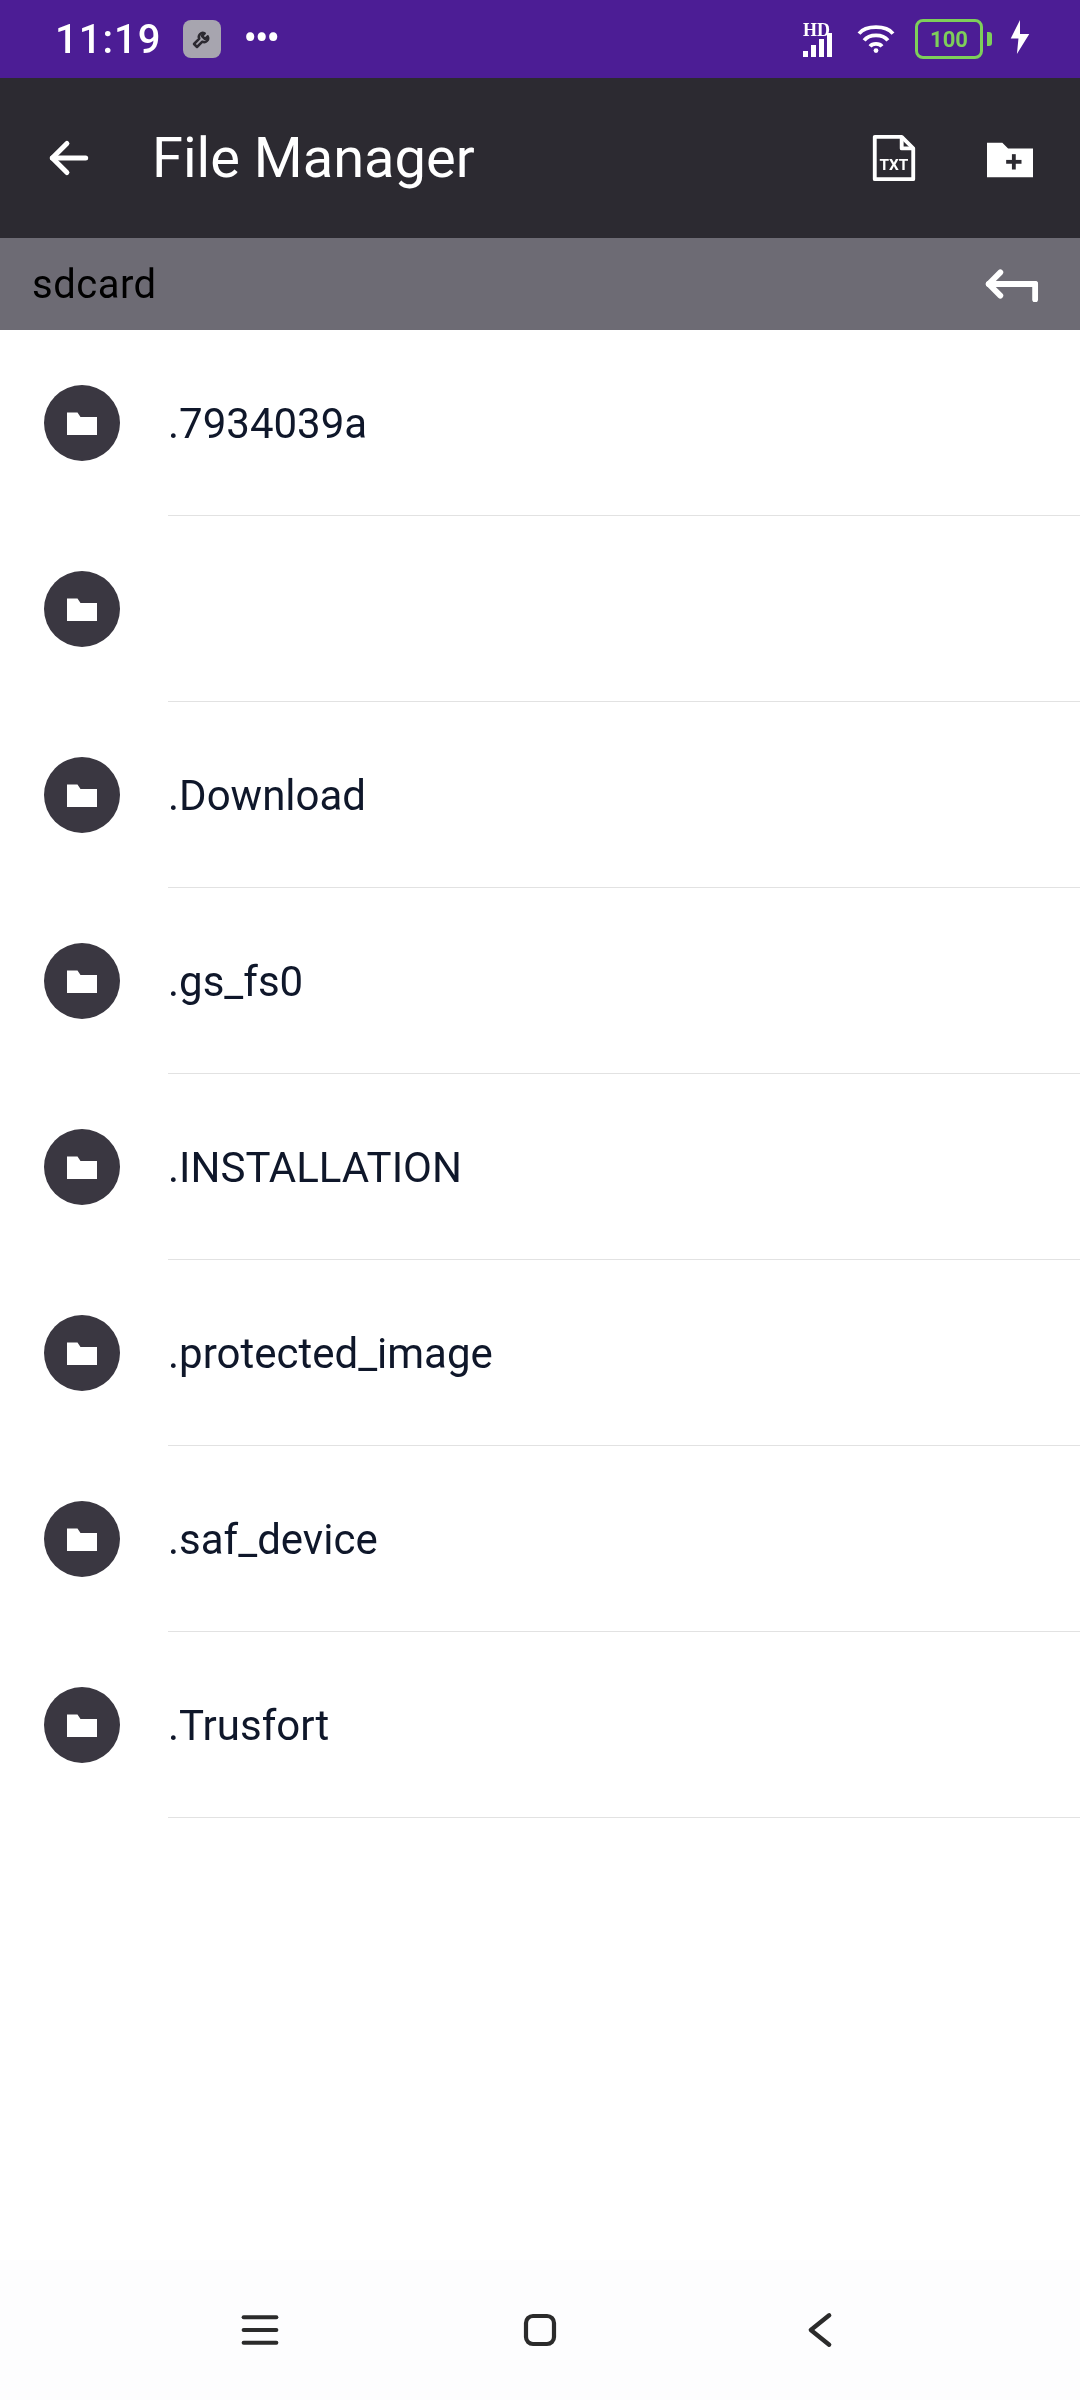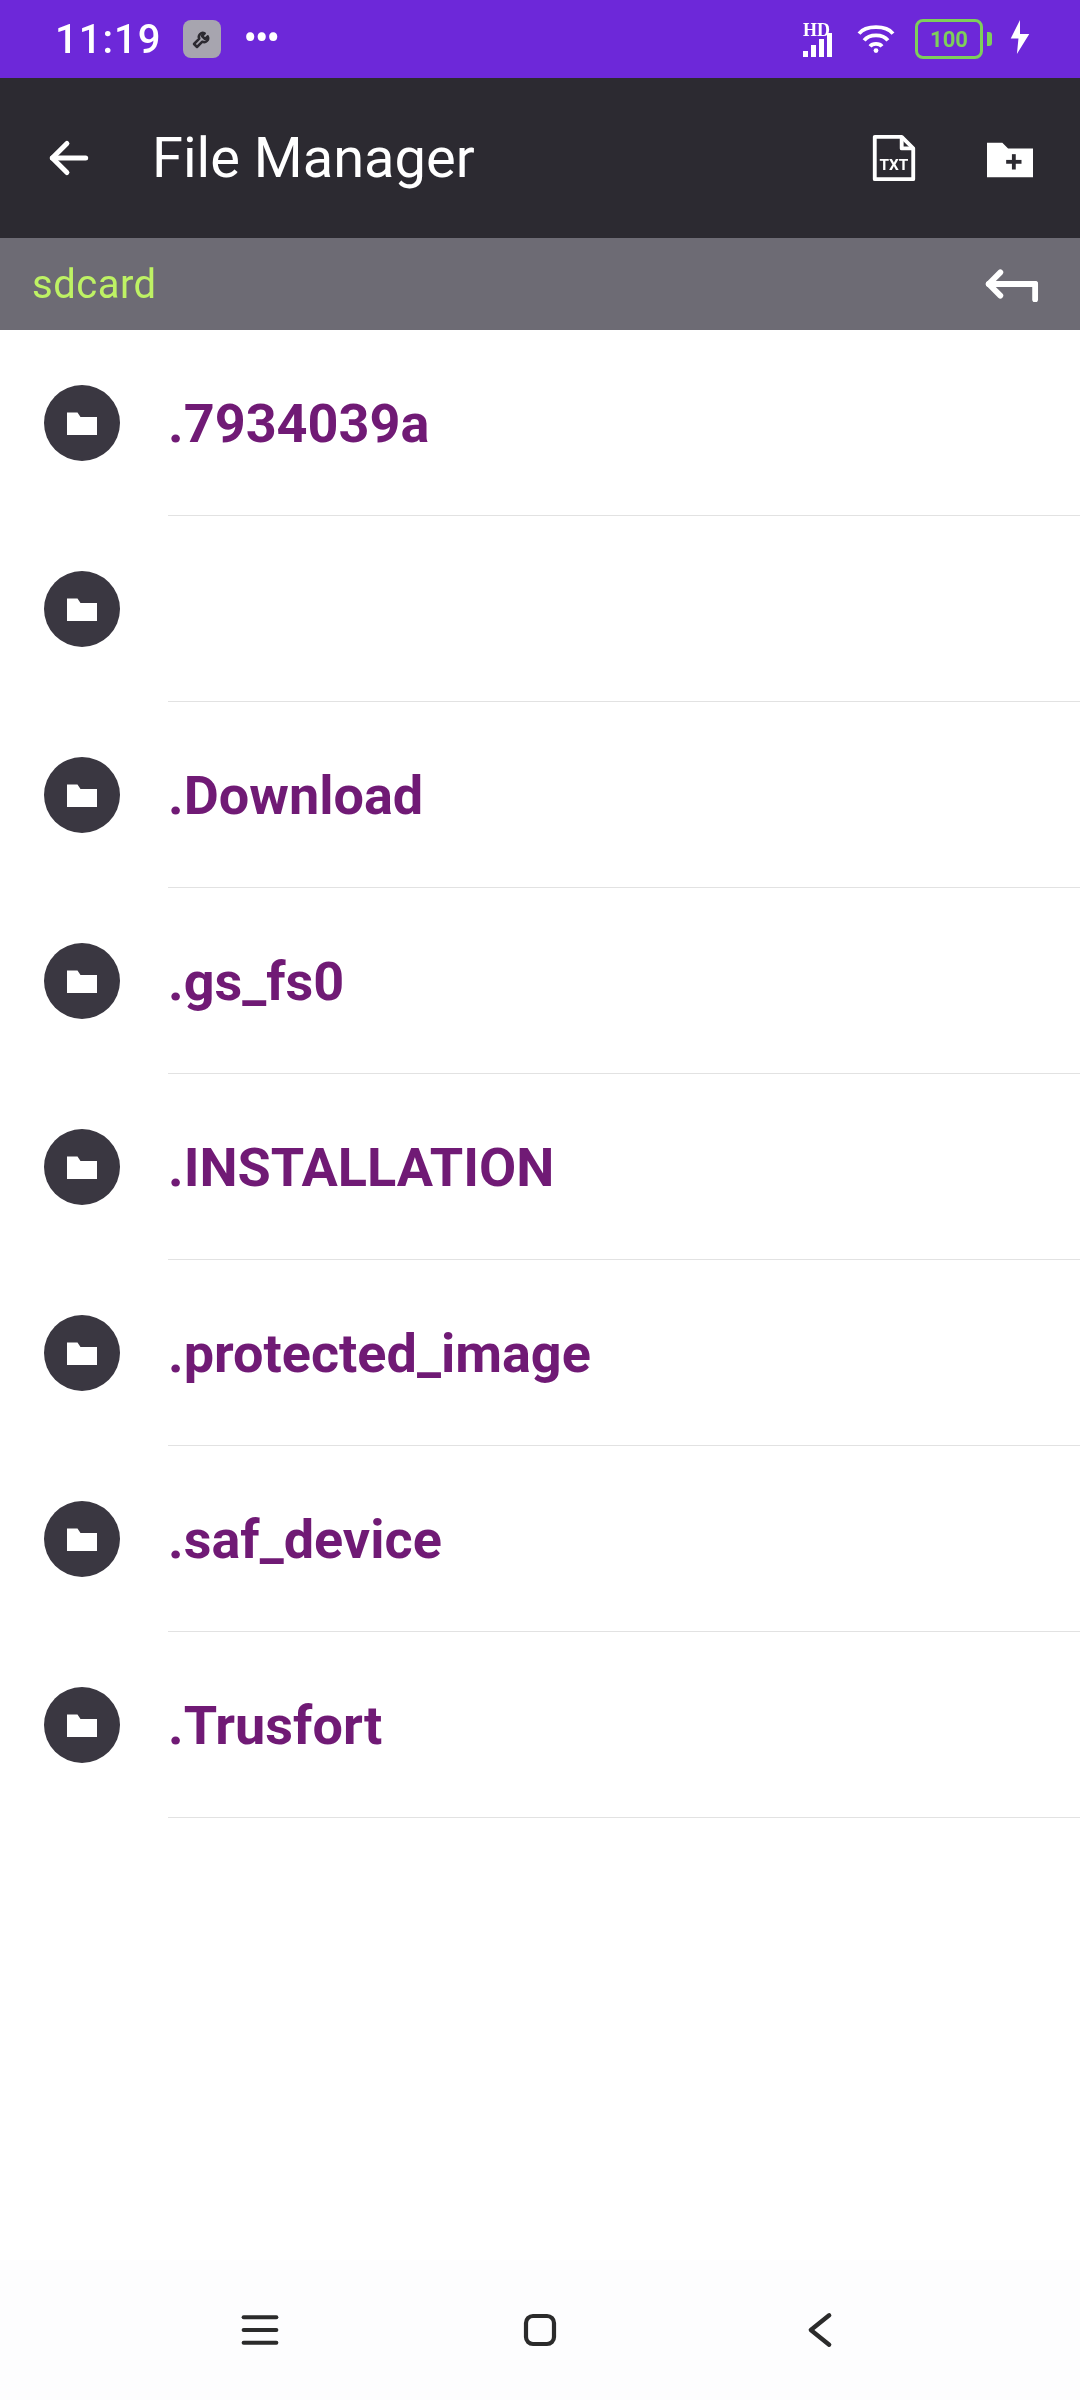--- a/index.html
+++ b/index.html
@@ -1,21 +1,21 @@
 <!DOCTYPE html>
 <html><head>
 <meta charset="utf-8">
 <style>
   * { margin: 0; padding: 0; box-sizing: border-box; }
   html, body { width: 1080px; height: 2400px; font-family: -apple-system, BlinkMacSystemFont, "Segoe UI", Roboto, sans-serif; overflow: hidden; }
   body { background: #fff; display: flex; flex-direction: column; }
 
   .status-bar {
     height: 78px;
-    background: #6d28d9;
+    background: #4c1d95;
     display: flex;
     align-items: center;
     justify-content: space-between;
     padding: 0 50px 0 55px;
     color: #fff;
   }
   .status-left { display: flex; align-items: center; gap: 22px; }
   .status-time { font-size: 40px; font-weight: 500; letter-spacing: 1px; }
   .status-tool-icon {
     width: 38px; height: 38px; border-radius: 8px; background: #a7a5af;
@@ -50,40 +50,40 @@
   .app-title { font-size: 56px; font-weight: 400; flex: 1; }
   .app-actions { display: flex; align-items: center; gap: 60px; }
   .app-action { width: 56px; height: 56px; display: flex; align-items: center; justify-content: center; }
 
   .path-bar {
     height: 92px;
     background: #6d6b74;
     display: flex;
     align-items: center;
     padding: 0 38px 0 32px;
-    color: #bef264;
+    color: #000000;
   }
   .path-label { font-size: 40px; flex: 1; letter-spacing: 0.5px; }
   .path-up { width: 64px; height: 64px; display: flex; align-items: center; justify-content: center; }
 
   .file-list { flex: 1; background: #fff; overflow: hidden; }
   .file-item {
     height: 186px;
     display: flex;
     align-items: center;
     padding: 0 0 0 44px;
     position: relative;
   }
   .file-icon {
     width: 76px; height: 76px; border-radius: 50%; background: #3a3741;
     display: flex; align-items: center; justify-content: center;
     margin-right: 48px;
     flex-shrink: 0;
   }
-  .file-name { font-size: 54px; color: #701a75; font-weight: 700; }
+  .file-name { font-size: 42px; color: #0f172a; font-weight: 400; }
   .file-divider {
     position: absolute; bottom: 0; left: 168px; right: 0; height: 1px; background: #e2e2e2;
   }
 
   .nav-bar {
     height: 140px;
     background: #fdfdfe;
     display: flex;
     align-items: center;
     justify-content: space-around;

